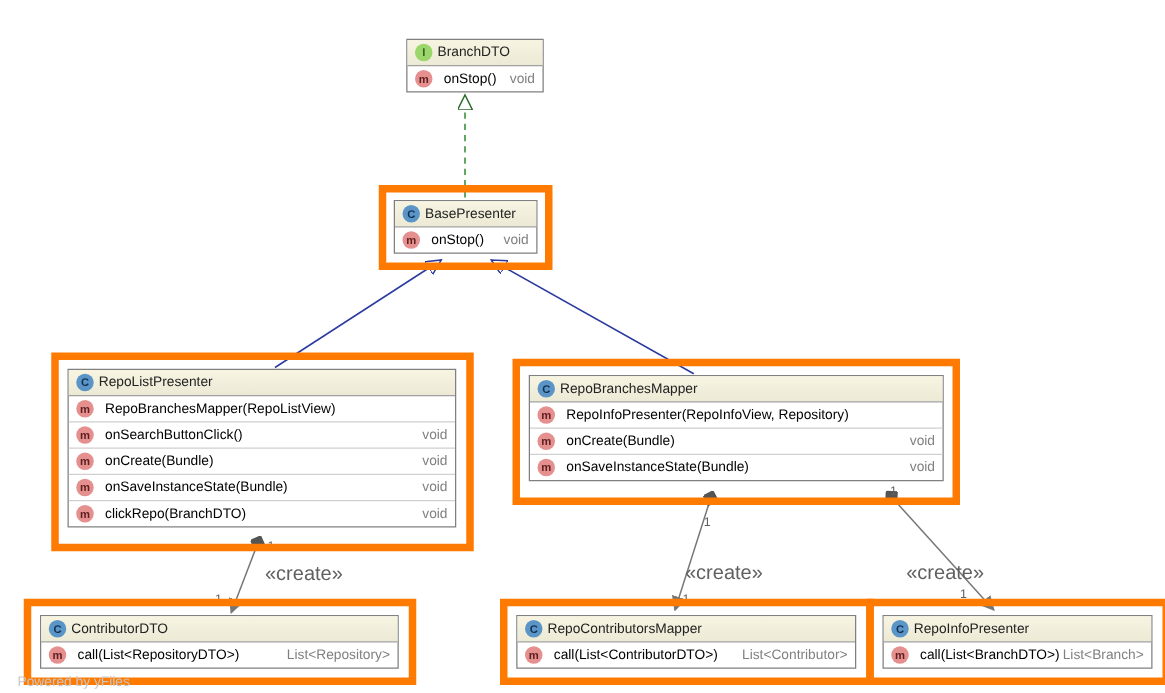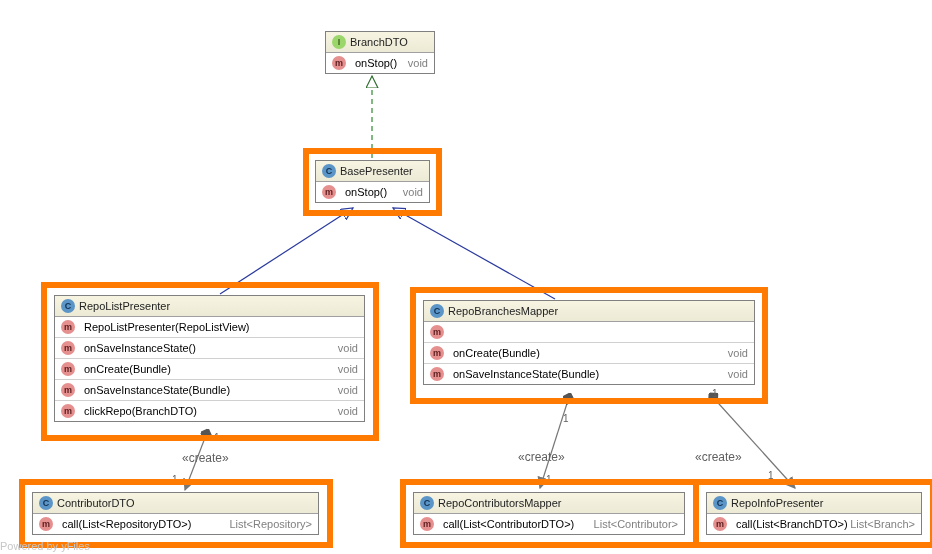--- a/index.html
+++ b/index.html
@@ -63,31 +63,32 @@
   .icon-c { background: #5b95c7; color: #103050; }
   .icon-m { background: #e58f8f; color: #602020; }
   .class-name { color: #222; }
   .highlight {
     position: absolute;
     border: 6px solid #ff7a00;
     pointer-events: none;
   }
   .stereo {
     position: absolute;
-    font-size: 12px;
+    font-size: 16px;
     color: #606060;
+    margin-left: 30px;
   }
   .one-label {
     position: absolute;
     font-size: 10px;
     color: #606060;
   }
   .watermark {
     position: absolute;
-    left: 0;
+    left: 14px;
     bottom: 2px;
     color: #c7c7c7;
     font-size: 11px;
   }
   svg.arrows {
     position: absolute;
     left: 0;
     top: 0;
     width: 932px;
     height: 554px;
@@ -179,28 +180,28 @@
 
 <div class="class-box" style="left:54px; top:295px; width:309px;">
   <div class="class-header">
     <span class="icon icon-c">C</span>
     <span class="class-name">RepoListPresenter</span>
   </div>
   <div class="class-body">
     <div class="class-row">
       <div class="row-left">
           <span class="icon icon-m">m</span>
-          <span>RepoListPresenter(RepoListView)</span>
+          <span>RepoBranchesMapper(RepoListView)</span>
         </div>
       <span class="row-right"></span>
     </div>
     <div class="class-row">
       <div class="row-left">
           <span class="icon icon-m">m</span>
-          <span>onSaveInstanceState()</span>
+          <span>onSearchButtonClick()</span>
         </div>
       <span class="row-right">void</span>
     </div>
     <div class="class-row">
       <div class="row-left">
           <span class="icon icon-m">m</span>
           <span>onCreate(Bundle)</span>
         </div>
       <span class="row-right">void</span>
     </div>
@@ -224,20 +225,21 @@
 
 <div class="class-box" style="left:423px; top:300px; width:330px;">
   <div class="class-header">
     <span class="icon icon-c">C</span>
     <span class="class-name">RepoBranchesMapper</span>
   </div>
   <div class="class-body">
     <div class="class-row">
       <div class="row-left">
           <span class="icon icon-m">m</span>
+          <span>RepoInfoPresenter(RepoInfoView, Repository)</span>
         </div>
       <span class="row-right"></span>
     </div>
     <div class="class-row">
       <div class="row-left">
           <span class="icon icon-m">m</span>
           <span>onCreate(Bundle)</span>
         </div>
       <span class="row-right">void</span>
     </div>

